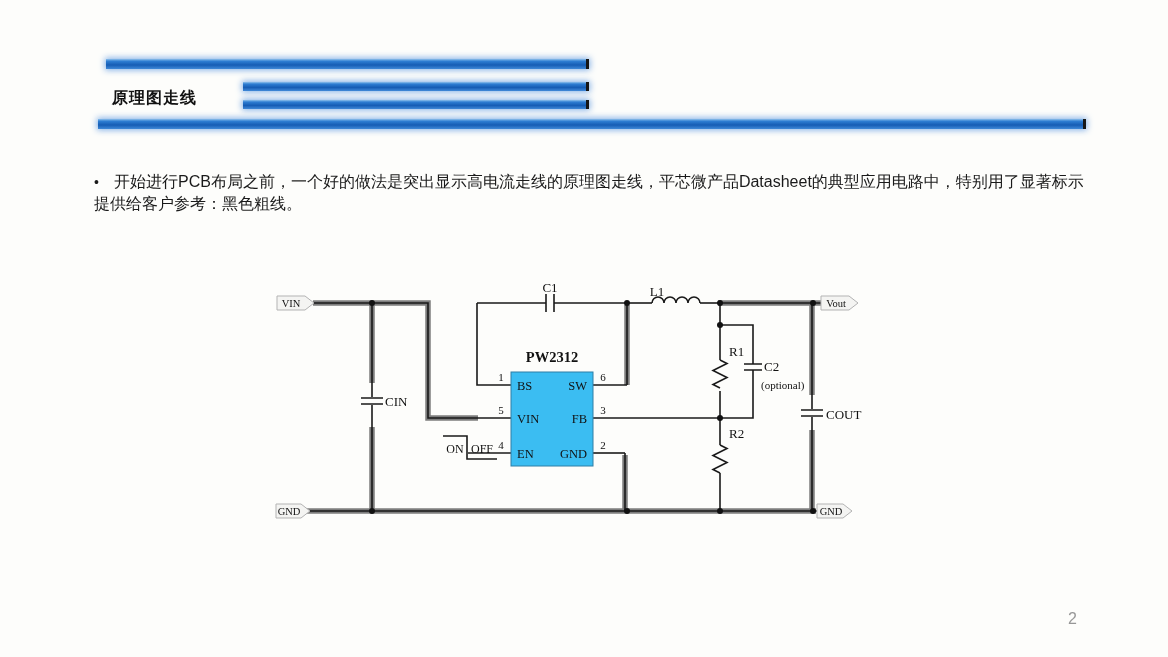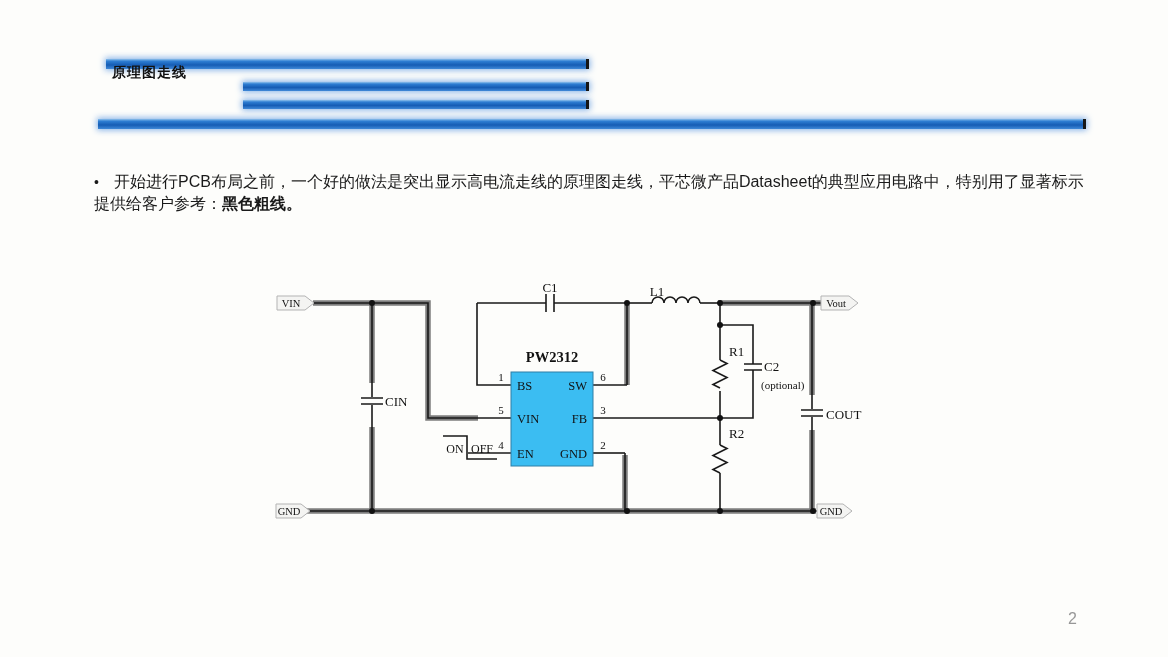--- a/index.html
+++ b/index.html
@@ -14,28 +14,28 @@
     position:absolute;
     background:linear-gradient(180deg,#8fc0ea 0%,#2e7ed3 22%,#155cb4 60%,#4089d8 100%);
     box-shadow:0 0 6px 1px rgba(120,170,230,.95);
     border-right:3px solid #161616;
   }
   .bar1{left:106px;top:59px;width:480px;height:10px;}
   .bar2{left:243px;top:82px;width:343px;height:9px;}
   .bar3{left:243px;top:100px;width:343px;height:9px;}
   .bar4{left:98px;top:119px;width:985px;height:10px;}
   .slide-title{
-    position:absolute;left:112px;top:64px;
-    font-size:14px;font-weight:bold;letter-spacing:1px;color:#111;
+    position:absolute;left:112px;top:88px;
+    font-size:16px;font-weight:bold;letter-spacing:1px;color:#111;
   }
   
   .bullets{position:absolute;left:94px;top:171px;width:996px;}
   .bullets p{margin:0 0 13px 0;font-size:16px;line-height:22px;}
   .blt{display:inline-block;width:20px;font-size:14px;}
-  .bold{font-weight:bold;}
+  .bold{font-weight:normal;}
   
   .circuit{position:absolute;left:256px;top:272px;}
   .circuit text{font-family:"Liberation Serif","DejaVu Serif",serif;fill:#111;}
   .wire-thick{stroke:#7d7d7d;stroke-width:5.5;fill:none;}
   .wire{stroke:#1a1a1a;stroke-width:1.6;fill:none;}
   .tag{fill:#f4f4f2;stroke:#b3b3b3;stroke-width:1;}
   .tag-text{font-size:10.5px;fill:#222;}
   .comp-label{font-size:13px;}
   .pin-label{font-size:12.5px;fill:#10273c;}
   .pin-num{font-size:11px;}

